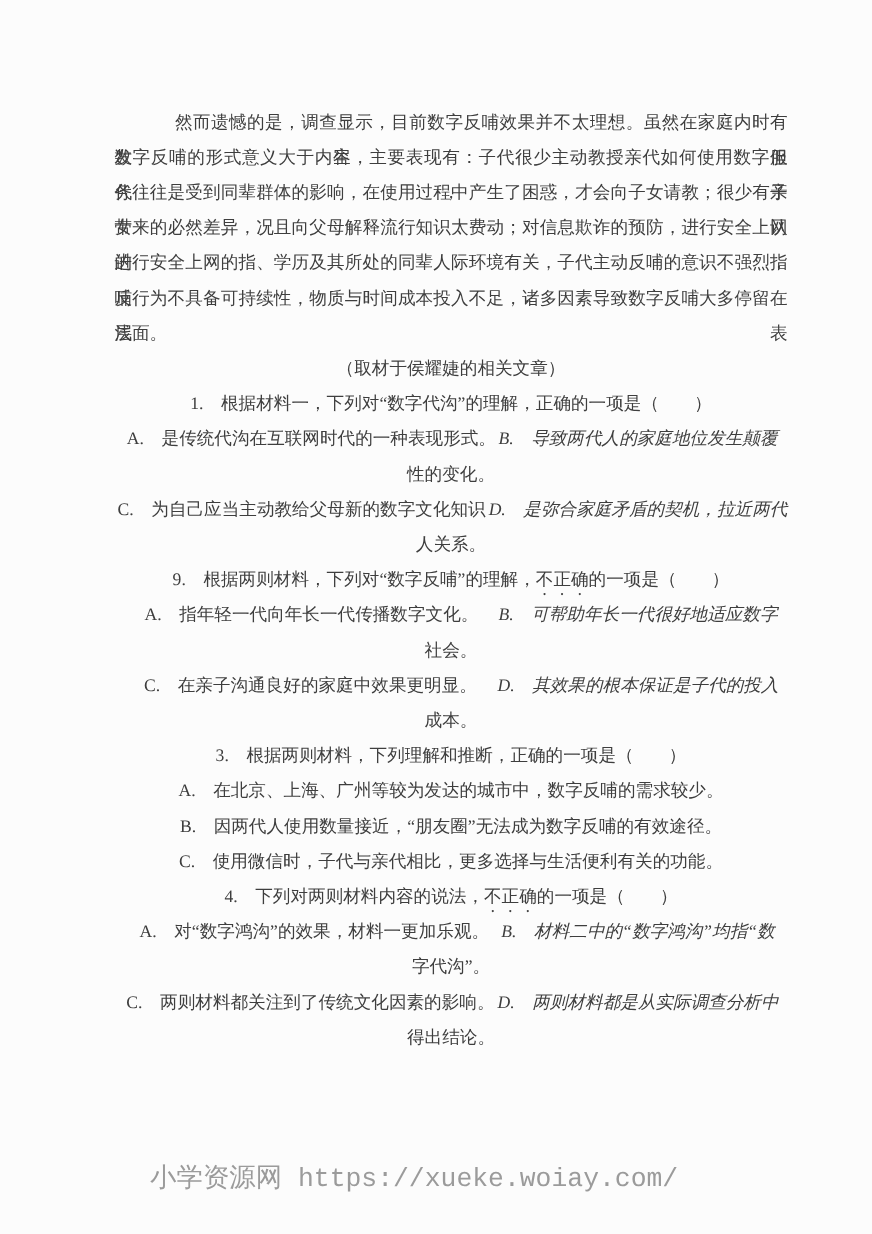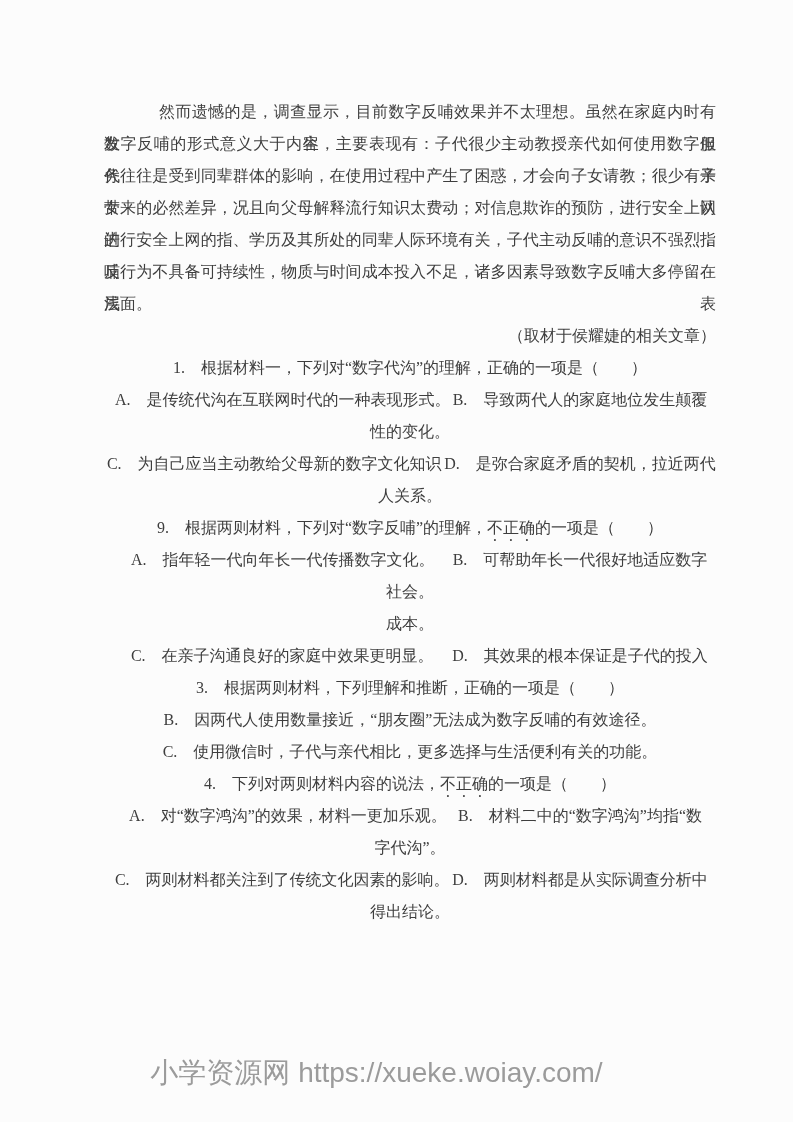--- a/index.html
+++ b/index.html
@@ -10,39 +10,39 @@
   }
   .page {
     position:relative; width:793px; height:1122px;
     background:var(--bg,#fcfcfc); color:var(--ink,#3e3e3e);
     font-size:16px; overflow:hidden;
   }
   .content { position:absolute; left:104px; top:96px; width:612px; }
   .line { height:32px; line-height:32px; }
   .line.j { text-align:justify; text-align-last:justify; }
   .line.ind { text-indent:55px; }
-  .attribution { height:32px; line-height:32px; text-align:right; }
+  .attribution { height:32px; line-height:32px; text-align:center; }
   .stem, .optrow { white-space:pre;text-align:center; }
   .optL { display:inline-block; min-width:340px; white-space:pre; }
-  .optR { white-space:pre; }
+  .optR { white-space:pre;font-style:italic; }
   .emph {
     -webkit-text-emphasis:filled dot;
     -webkit-text-emphasis-position:under left;
     text-emphasis:filled dot;
     text-emphasis-position:under left;
   }
   @supports not ((text-emphasis:filled dot) or (-webkit-text-emphasis:filled dot)) {
     .emph { border-bottom:2px dotted currentColor; }
   }
   .footer {
     position:absolute; left:0; top:1058px; width:100%;
     padding-right:40px; text-align:center;
     color:var(--wm,#9b9b9b);
-    font-family:Liberation Sans, sans-serif;
-    font-size:28px; line-height:30px;
+    font-family:Liberation Mono, monospace;
+    font-size:24px; line-height:30px;
   }
 </style>
 </head>
 <body>
 
 <div class="page">
   <div class="content">
     <div>
         <div class="line j ind">然而遗憾的是，调查显示，目前数字反哺效果并不太理想。虽然在家庭内时有发生，但</div>
         <div class="line j">数字反哺的形式意义大于内容，主要表现有：子代很少主动教授亲代如何使用数字服务，亲</div>
@@ -58,25 +58,26 @@
           <div class="line stem"><span>1.　根据材料一，下列对“数字代沟”的理解，正确的一项是（　　）</span></div>
           <div class="line optrow"><span class="optL">A.　是传统代沟在互联网时代的一种表现形式。</span><span class="optR">B.　导致两代人的家庭地位发生颠覆</span></div>
           <div class="line optrow">性的变化。</div>
           <div class="line optrow"><span class="optL">C.　为自己应当主动教给父母新的数字文化知识</span><span class="optR">D.　是弥合家庭矛盾的契机，拉近两代</span></div>
           <div class="line optrow">人关系。</div>
         </div>
         <div>
           <div class="line stem"><span>9.　根据两则材料，下列对“数字反哺”的理解，</span><span class="emph">不正确</span><span>的一项是（　　）</span></div>
           <div class="line optrow"><span class="optL">A.　指年轻一代向年长一代传播数字文化。</span><span class="optR">B.　可帮助年长一代很好地适应数字</span></div>
           <div class="line optrow">社会。</div>
+          <div class="line optrow"><span class="optL">C.　在亲子沟通良好的家庭中效果更明显。</span><span class="optR">D.　其效果的根本保证是子代的投入</span></div>
           <div class="line optrow">成本。</div>
-          <div class="line optrow"><span class="optL">C.　在亲子沟通良好的家庭中效果更明显。</span><span class="optR">D.　其效果的根本保证是子代的投入</span></div>
         </div>
         <div>
           <div class="line stem"><span>3.　根据两则材料，下列理解和推断，正确的一项是（　　）</span></div>
+          <div class="line optrow">A.　在北京、上海、广州等较为发达的城市中，数字反哺的需求较少。</div>
           <div class="line optrow">B.　因两代人使用数量接近，“朋友圈”无法成为数字反哺的有效途径。</div>
           <div class="line optrow">C.　使用微信时，子代与亲代相比，更多选择与生活便利有关的功能。</div>
         </div>
         <div>
           <div class="line stem"><span>4.　下列对两则材料内容的说法，</span><span class="emph">不正确</span><span>的一项是（　　）</span></div>
           <div class="line optrow"><span class="optL">A.　对“数字鸿沟”的效果，材料一更加乐观。</span><span class="optR">B.　材料二中的“数字鸿沟”均指“数</span></div>
           <div class="line optrow">字代沟”。</div>
           <div class="line optrow"><span class="optL">C.　两则材料都关注到了传统文化因素的影响。</span><span class="optR">D.　两则材料都是从实际调查分析中</span></div>
           <div class="line optrow">得出结论。</div>
         </div>

